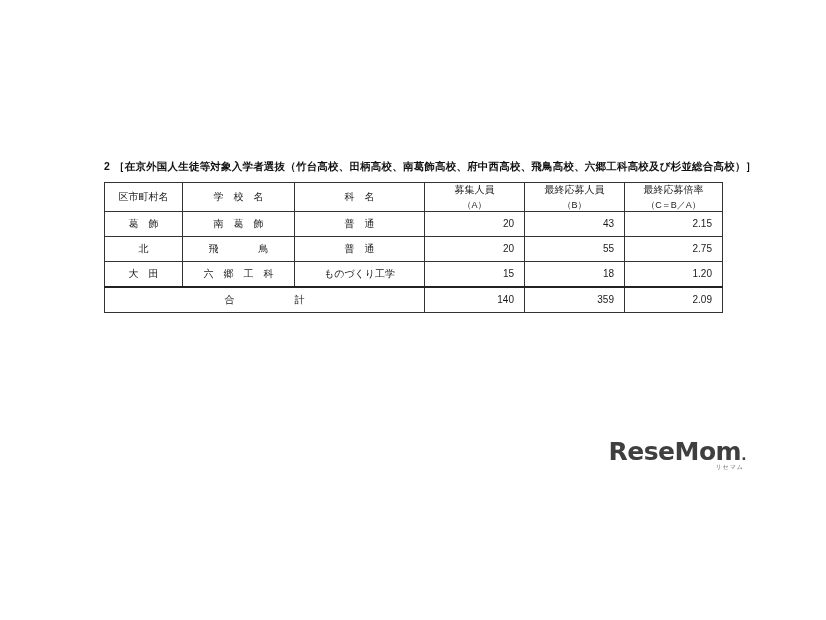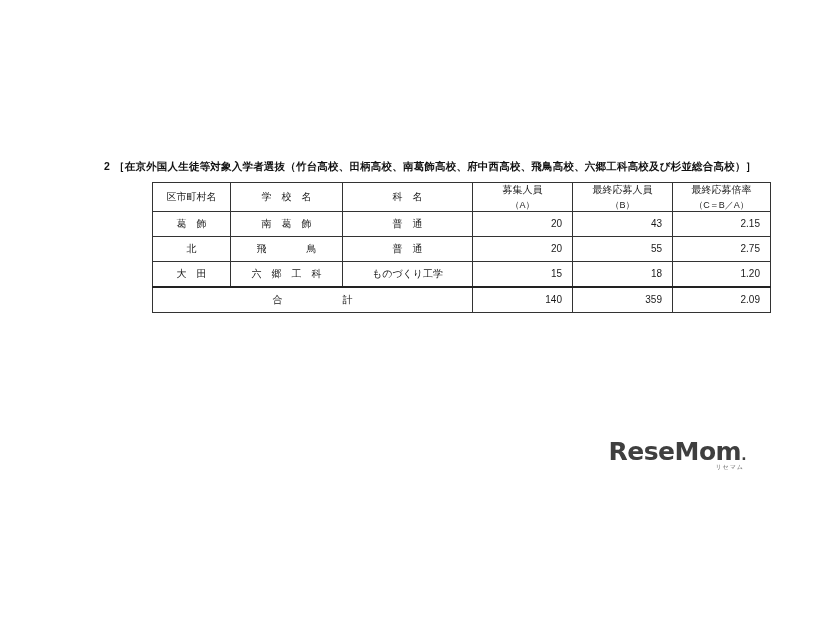--- a/index.html
+++ b/index.html
@@ -34,21 +34,20 @@
     color: #111;
   }
   .doc-title .num {
     margin-right: 4px;
   }
   table.main {
     border-collapse: collapse;
     width: 618px;
     table-layout: fixed;
     font-size: 10px;
-    margin-left: 48px;
   }
   table.main td, table.main th {
     border: 1px solid #333;
     padding: 0;
     height: 24px;
     font-weight: normal;
     vertical-align: middle;
   }
   
   table.main {

